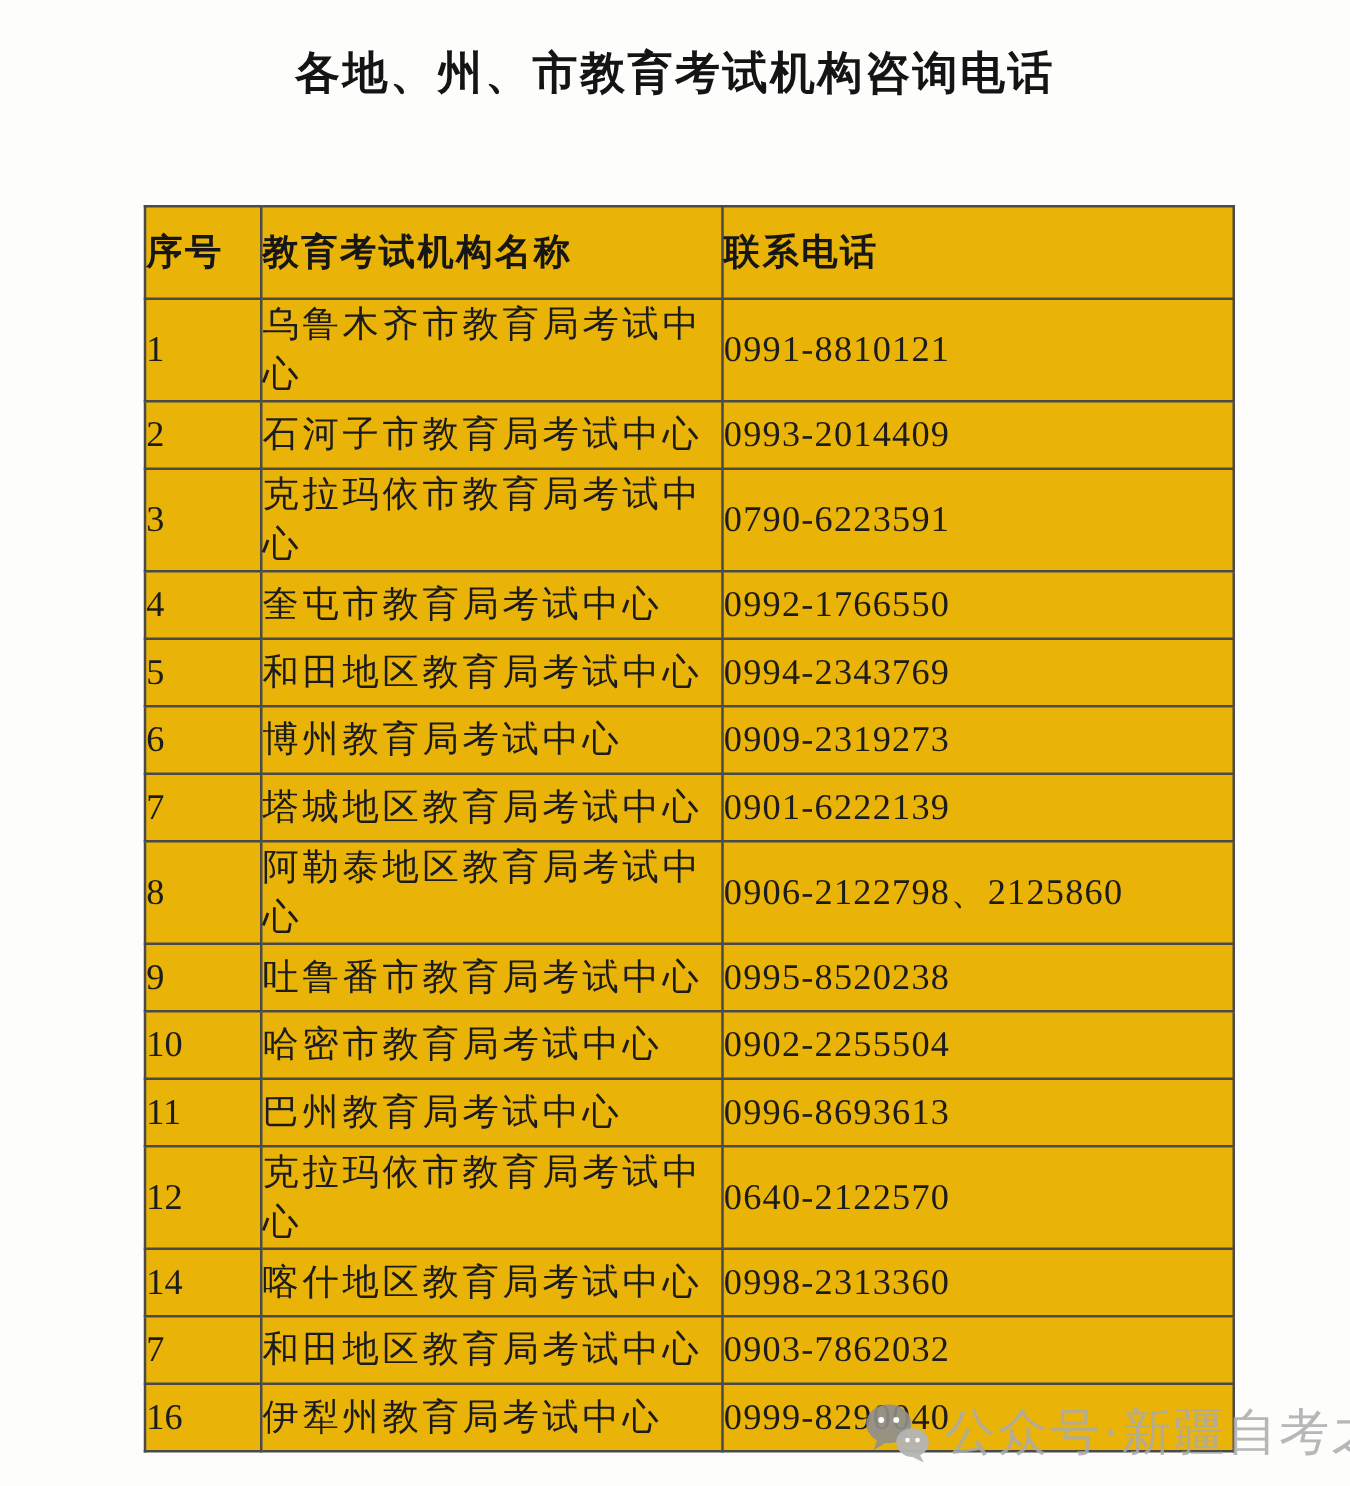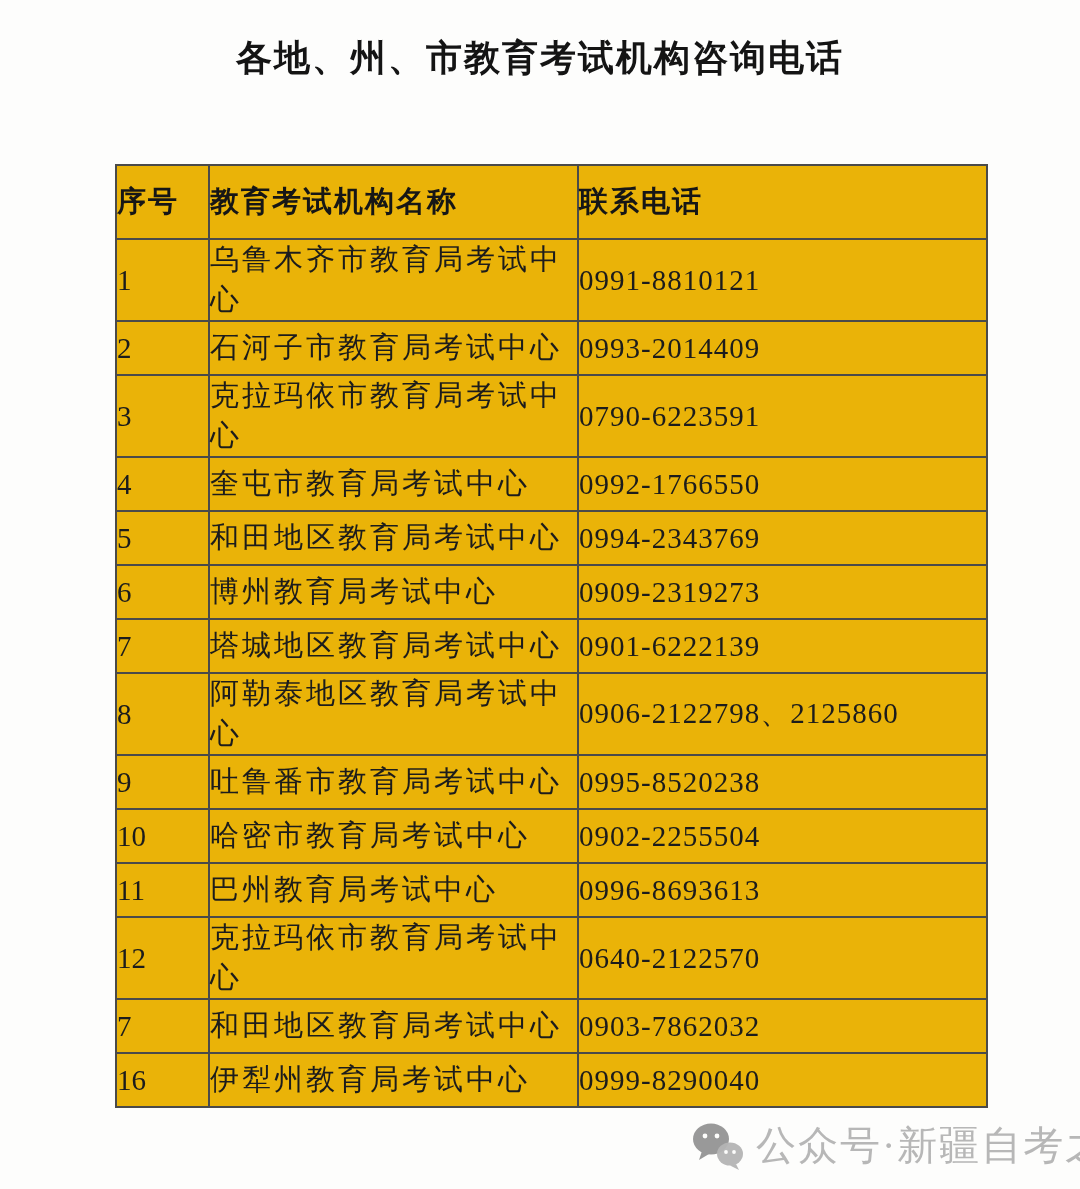--- a/index.html
+++ b/index.html
@@ -158,20 +158,25 @@
       <td class="no-cell">11</td>
       <td class="name-cell">巴州教育局考试中心</td>
       <td class="phone-cell">0996-8693613</td>
     </tr>
     <tr>
       <td class="no-cell">12</td>
       <td class="name-cell">克拉玛依市教育局考试中心</td>
       <td class="phone-cell">0640-2122570</td>
     </tr>
     <tr>
+      <td class="no-cell">14</td>
+      <td class="name-cell">喀什地区教育局考试中心</td>
+      <td class="phone-cell">0998-2313360</td>
+    </tr>
+    <tr>
       <td class="no-cell">7</td>
       <td class="name-cell">和田地区教育局考试中心</td>
       <td class="phone-cell">0903-7862032</td>
     </tr>
     <tr>
       <td class="no-cell">16</td>
       <td class="name-cell">伊犁州教育局考试中心</td>
       <td class="phone-cell">0999-8290040</td>
     </tr>
   </tbody>

